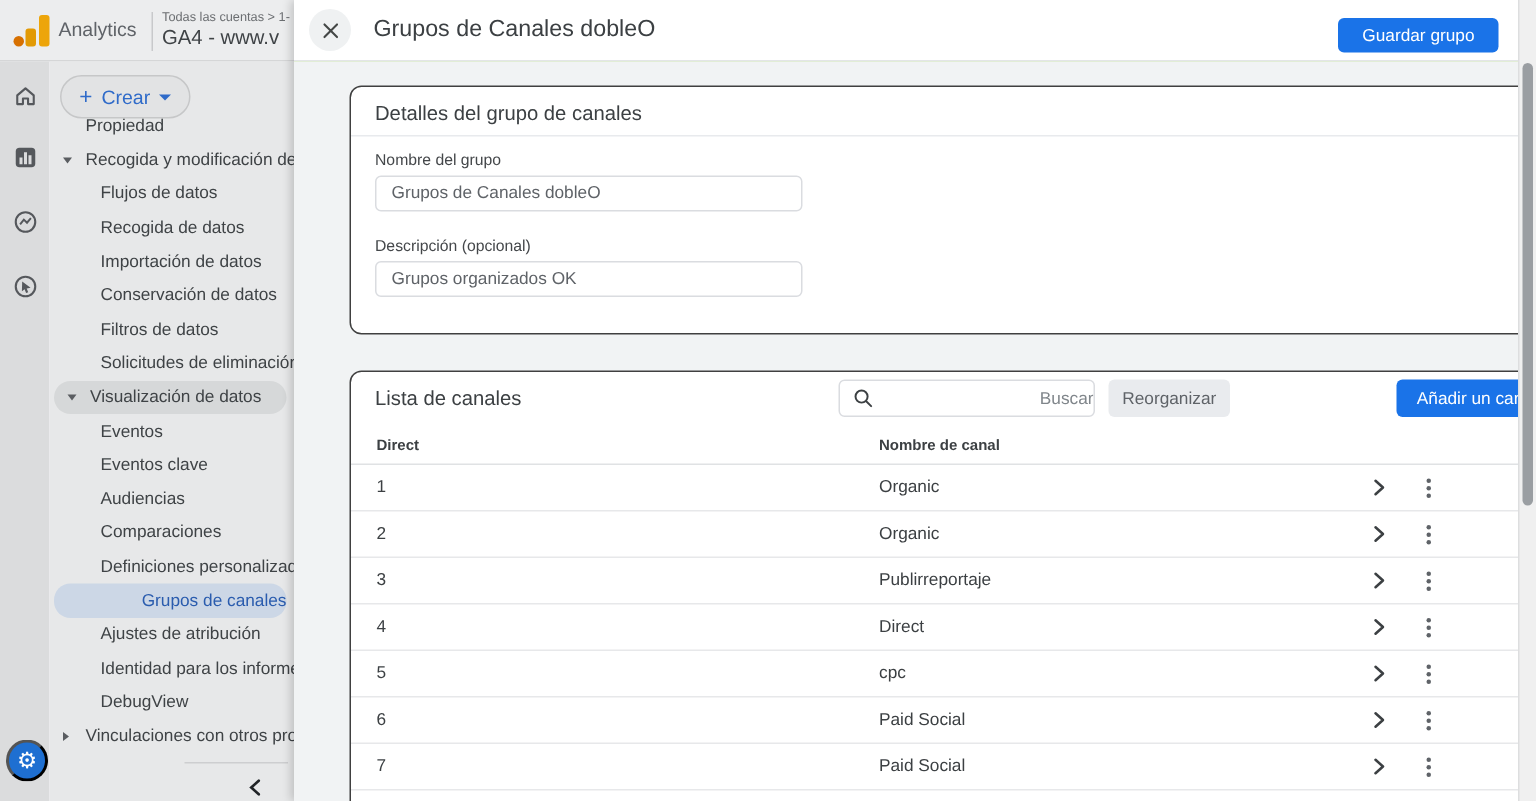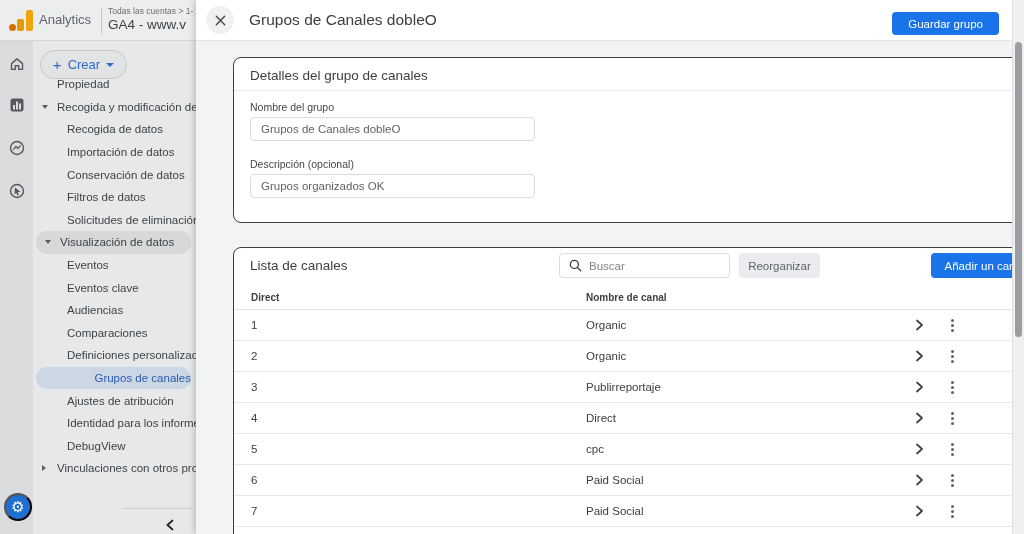--- a/index.html
+++ b/index.html
@@ -55,21 +55,21 @@
   .card-title { position:absolute; left:16px; top:10px; font-size:13.5px; color:#3c4043; white-space:nowrap; }
   .card-head-divider { position:absolute; left:0; right:0; top:32px; height:1px; background:#e8eaed; }
   .field-label { position:absolute; left:16px; font-size:10.5px; color:#44474a; white-space:nowrap; }
   .lbl-name { top:43px; } .lbl-desc { top:100px; }
   .text-input { position:absolute; left:16px; width:285px; height:24px; border:1px solid #dadce0; border-radius:4px; background:#fff; font-family:inherit; font-size:11.5px; color:#5f6368; padding:0 10px; }
   .inp-name { top:59px; } .inp-desc { top:116px; }
 
   .card-channels { top:206px; height:340px; }
   .search-box { position:absolute; left:325px; top:5px; width:171px; height:25px; border:1px solid #dadce0; border-radius:4px; background:#fff; display:flex; align-items:center; }
   .search-box svg { width:15px; height:15px; margin:0 6px 0 8px; flex:0 0 auto; }
-  .search-input { border:none; outline:none; flex:1; min-width:0; font-family:inherit; font-size:11.5px; color:#3c4043; background:transparent; }
+  .search-input { border:none; outline:none; flex:1; min-width:0; font-family:inherit; font-size:11.5px; color:#3c4043; background:transparent;text-align:right; }
   .search-input::placeholder { color:#80868b; }
   .reorg-btn { position:absolute; left:505px; top:5px; width:81px; height:25px; background:#e9ebee; border:none; border-radius:4px; color:#5f6368; font-size:11.5px; font-family:inherit; cursor:pointer;text-align:center; }
   .add-btn { position:absolute; right:12px; top:5px; height:25px; padding:0 14px; background:#1a73e8; color:#fff; border:none; border-radius:4px; font-size:11.5px; font-family:inherit; display:flex; align-items:center; white-space:nowrap; cursor:pointer; }
   .col-head { position:absolute; top:44px; font-size:10px; font-weight:bold; color:#3c4043; white-space:nowrap; }
   .col-orden { left:17px; } .col-nombre { left:352px; }
   .thead-divider { position:absolute; left:0; right:0; top:61px; height:1px; background:#e0e2e4; }
   .rows { position:absolute; left:0; right:0; top:62px; }
   .row { position:relative; height:31px; border-bottom:1px solid #e7e8ea; font-size:11.5px; color:#3c4043; }
   .row .order { position:absolute; left:17px; top:9px; }
   .row .name  { position:absolute; left:352px; top:9px; white-space:nowrap; }
@@ -136,20 +136,24 @@
       <div class="nav-item">
         <span class="caret"></span>
         <span class="nav-label">Propiedad</span>
       </div>
 
       <div class="nav-item has-caret-down">
         <span class="caret"></span>
         <span class="nav-label">Recogida y modificación de ...</span>
       </div>
 
+      <div class="nav-item child">
+        <span class="caret"></span>
+        <span class="nav-label">Flujos de datos</span>
+      </div>
 
       <div class="nav-item child">
         <span class="caret"></span>
         <span class="nav-label">Recogida de datos</span>
       </div>
 
       <div class="nav-item child">
         <span class="caret"></span>
         <span class="nav-label">Importación de datos</span>
       </div>

